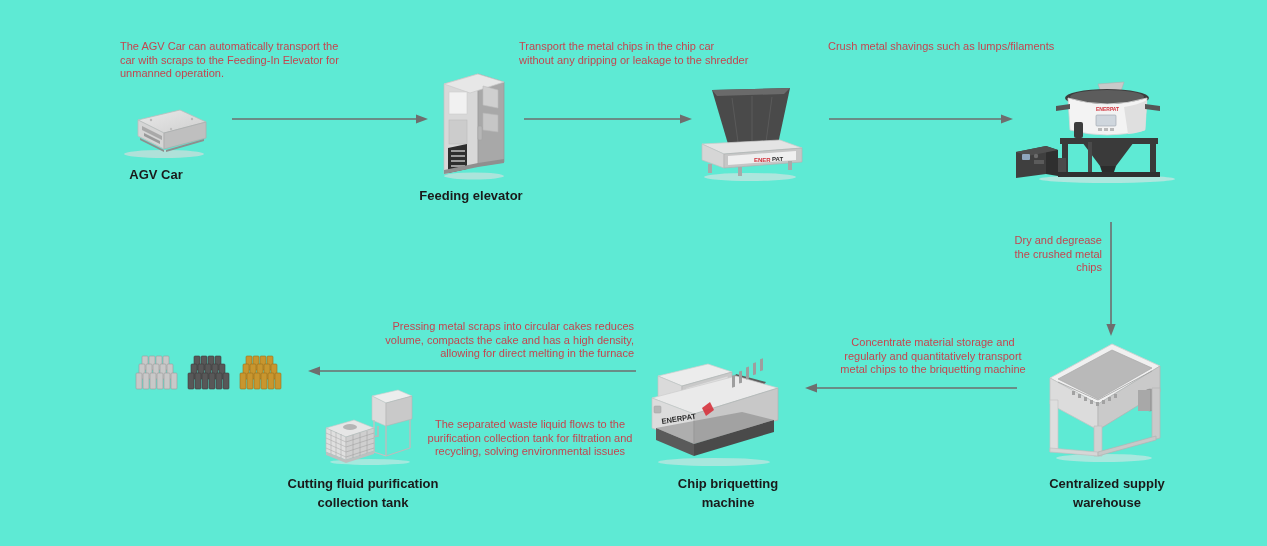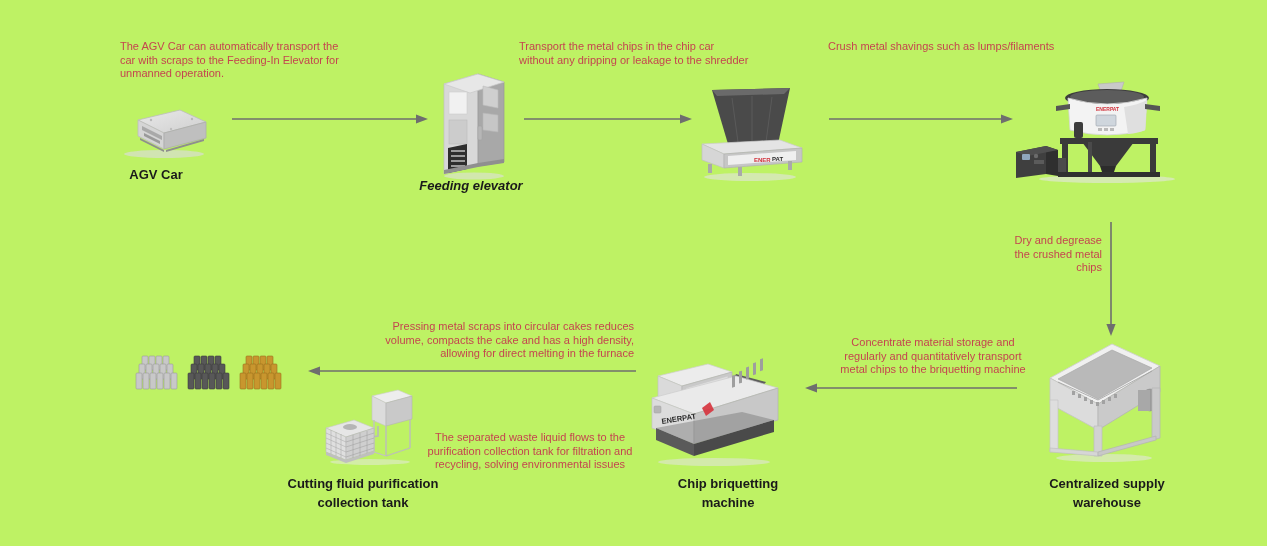--- a/index.html
+++ b/index.html
@@ -8,21 +8,21 @@
     background: #ffffff;
   }
   body {
     font-family: "Liberation Sans", sans-serif;
     -webkit-font-smoothing: antialiased;
   }
   #canvas {
     position: relative;
     width: 1267px;
     height: 546px;
-    background: #bef264;
+    background: #5eead4;
     overflow: hidden;
   }
   .note {
     position: absolute;
     color: #c4454f;
     font-size: 11px;
     line-height: 13.5px;
     font-family: "Liberation Sans", sans-serif;
     white-space: pre-line;
   }
@@ -73,21 +73,21 @@
   <div class="note left" style="left:828px; top:40px; width:250px;">Crush metal shavings such as lumps/filaments</div>
 
   <div class="note center" style="left:833px; top:320px; width:200px;margin-top:16px;">Concentrate material storage and
 regularly and quantitatively transport
 metal chips to the briquetting machine</div>
 
   <div class="note right" style="left:340px; top:320px; width:294px;">Pressing metal scraps into circular cakes reduces
 volume, compacts the cake and has a high density,
 allowing for direct melting in the furnace</div>
 
-  <div class="note center" style="left:418px; top:418px; width:224px;margin-top:13px;">The separated waste liquid flows to the
+  <div class="note center" style="left:418px; top:418px; width:224px;">The separated waste liquid flows to the
 purification collection tank for filtration and
 recycling, solving environmental issues</div>
 
   <div class="arrow-h" style="left:232px; top:112px; width:196px;">
     <svg width="196" height="14" viewBox="0 0 196 14">
       <line x1="0" y1="7" x2="186" y2="7" stroke="#6e6e6e" stroke-width="1.6"></line>
       <polygon points="196,7 184,2.4 184,11.6" fill="#6e6e6e"></polygon>
     </svg>
   </div>
 
@@ -176,21 +176,21 @@
 
       <polygon points="14,82 33,78 33,103 14,107" fill="#2e2e2e"></polygon>
       <rect x="17" y="84" width="14" height="2" fill="#9b9b9b"></rect>
       <rect x="17" y="89" width="14" height="2" fill="#9b9b9b"></rect>
       <rect x="17" y="94" width="14" height="2" fill="#9b9b9b"></rect>
       <rect x="17" y="99" width="14" height="2" fill="#9b9b9b"></rect>
 
       <polygon points="10,104 44,97 70,93 70,97 44,101 10,108" fill="#8f8f8f"></polygon>
     </svg>
   </div>
-  <div class="eqlabel" style="left:391px; top:176px; width:160px;font-style:italic;">Feeding elevator</div>
+  <div class="eqlabel" style="left:391px; top:186px; width:160px;">Feeding elevator</div>
 
   <div class="art" style="left:692px; top:82px;">
     <svg width="116" height="100" viewBox="0 0 116 100">
       <ellipse cx="58" cy="95" rx="46" ry="4" fill="#e2e2e2" opacity="0.6"></ellipse>
 
       <polygon points="20,8 98,6 86,62 36,62" fill="#4a4a4a"></polygon>
       <polygon points="20,8 98,6 92,12 25,14" fill="#6a6a6a"></polygon>
       <polygon points="36,62 86,62 86,66 36,66" fill="#3a3a3a"></polygon>
 
       <line x1="40" y1="16" x2="46" y2="60" stroke="#5a5a5a" stroke-width="1"></line>

